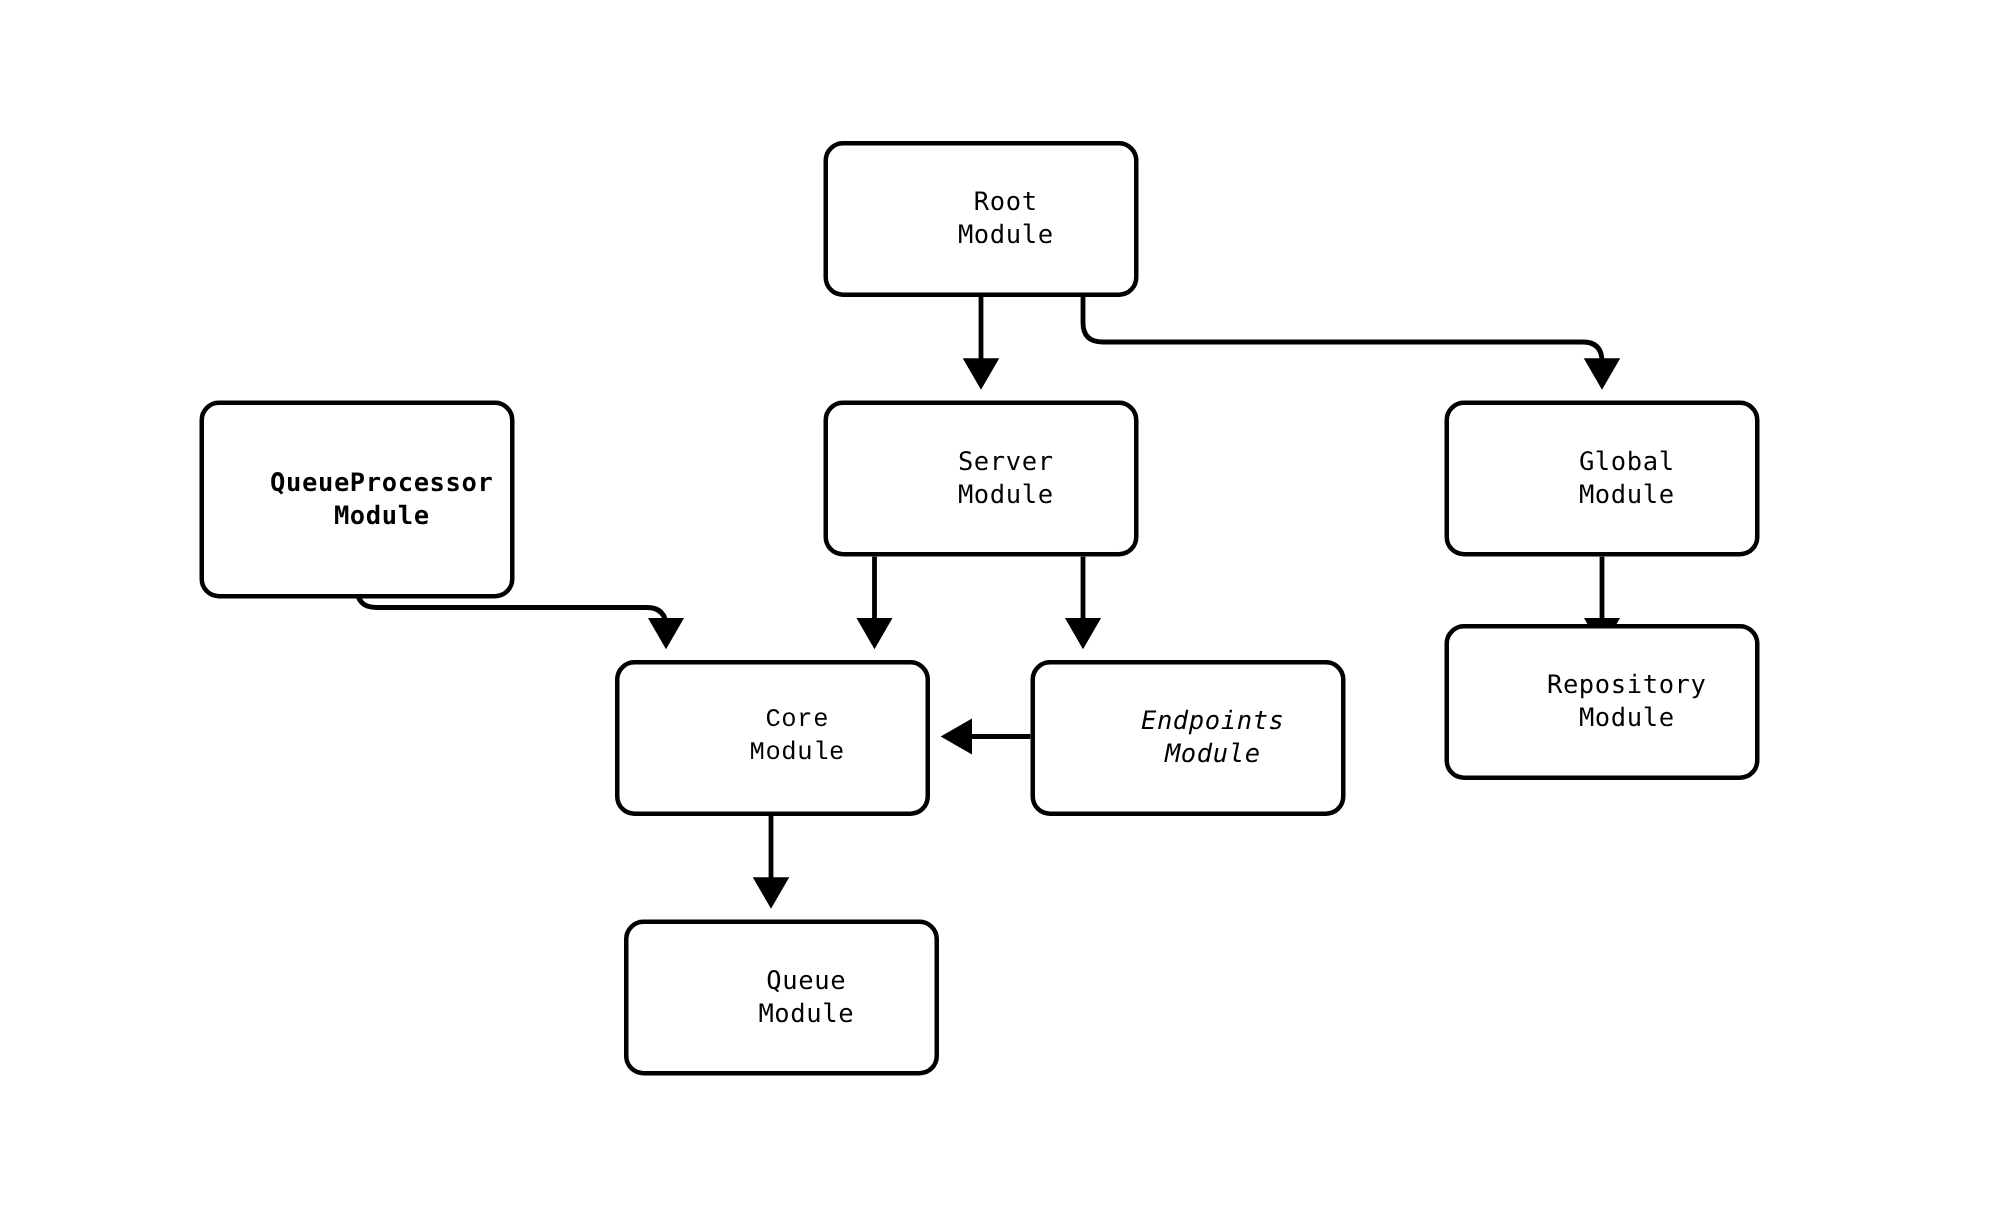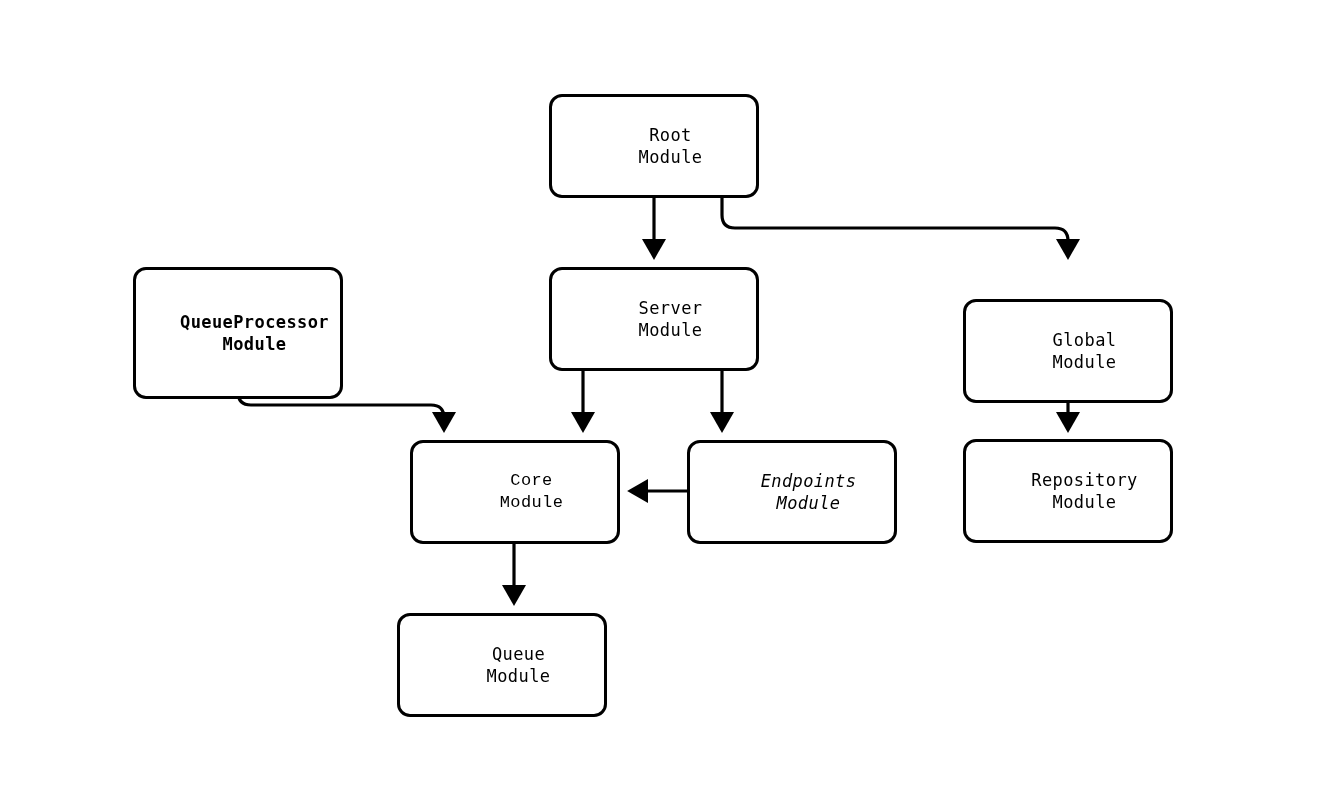--- a/index.html
+++ b/index.html
@@ -79,35 +79,35 @@
         <span class="node-line">Module</span>
       </div>
       <div class="node" style="left: 133px; top: 267px; width: 210px; height: 132px; font-weight: bold;">
         <span class="node-line">QueueProcessor</span>
         <span class="node-line">Module</span>
       </div>
       <div class="node" style="left: 549px; top: 267px; width: 210px; height: 104px;">
         <span class="node-line">Server</span>
         <span class="node-line">Module</span>
       </div>
-      <div class="node" style="left: 963px; top: 267px; width: 210px; height: 104px; margin-top: 32px;">
+      <div class="node" style="left: 963px; top: 267px; width: 210px; height: 104px;">
         <span class="node-line">Global</span>
         <span class="node-line">Module</span>
       </div>
       <div class="node" style="left: 410px; top: 440px; width: 210px; height: 104px; font-family: Liberation Mono, monospace;">
         <span class="node-line">Core</span>
         <span class="node-line">Module</span>
       </div>
       <div class="node" style="left: 687px; top: 440px; width: 210px; height: 104px; font-style: italic;">
         <span class="node-line">Endpoints</span>
         <span class="node-line">Module</span>
       </div>
-      <div class="node" style="left: 963px; top: 439px; width: 210px; height: 104px;">
+      <div class="node" style="left: 963px; top: 416px; width: 210px; height: 104px;">
         <span class="node-line">Repository</span>
         <span class="node-line">Module</span>
       </div>
-      <div class="node" style="left: 397px; top: 613px; width: 210px; height: 104px;">
+      <div class="node" style="left: 416px; top: 613px; width: 210px; height: 104px;">
         <span class="node-line">Queue</span>
         <span class="node-line">Module</span>
       </div>
     </div>
 
 </div>
 
 </body></html>

